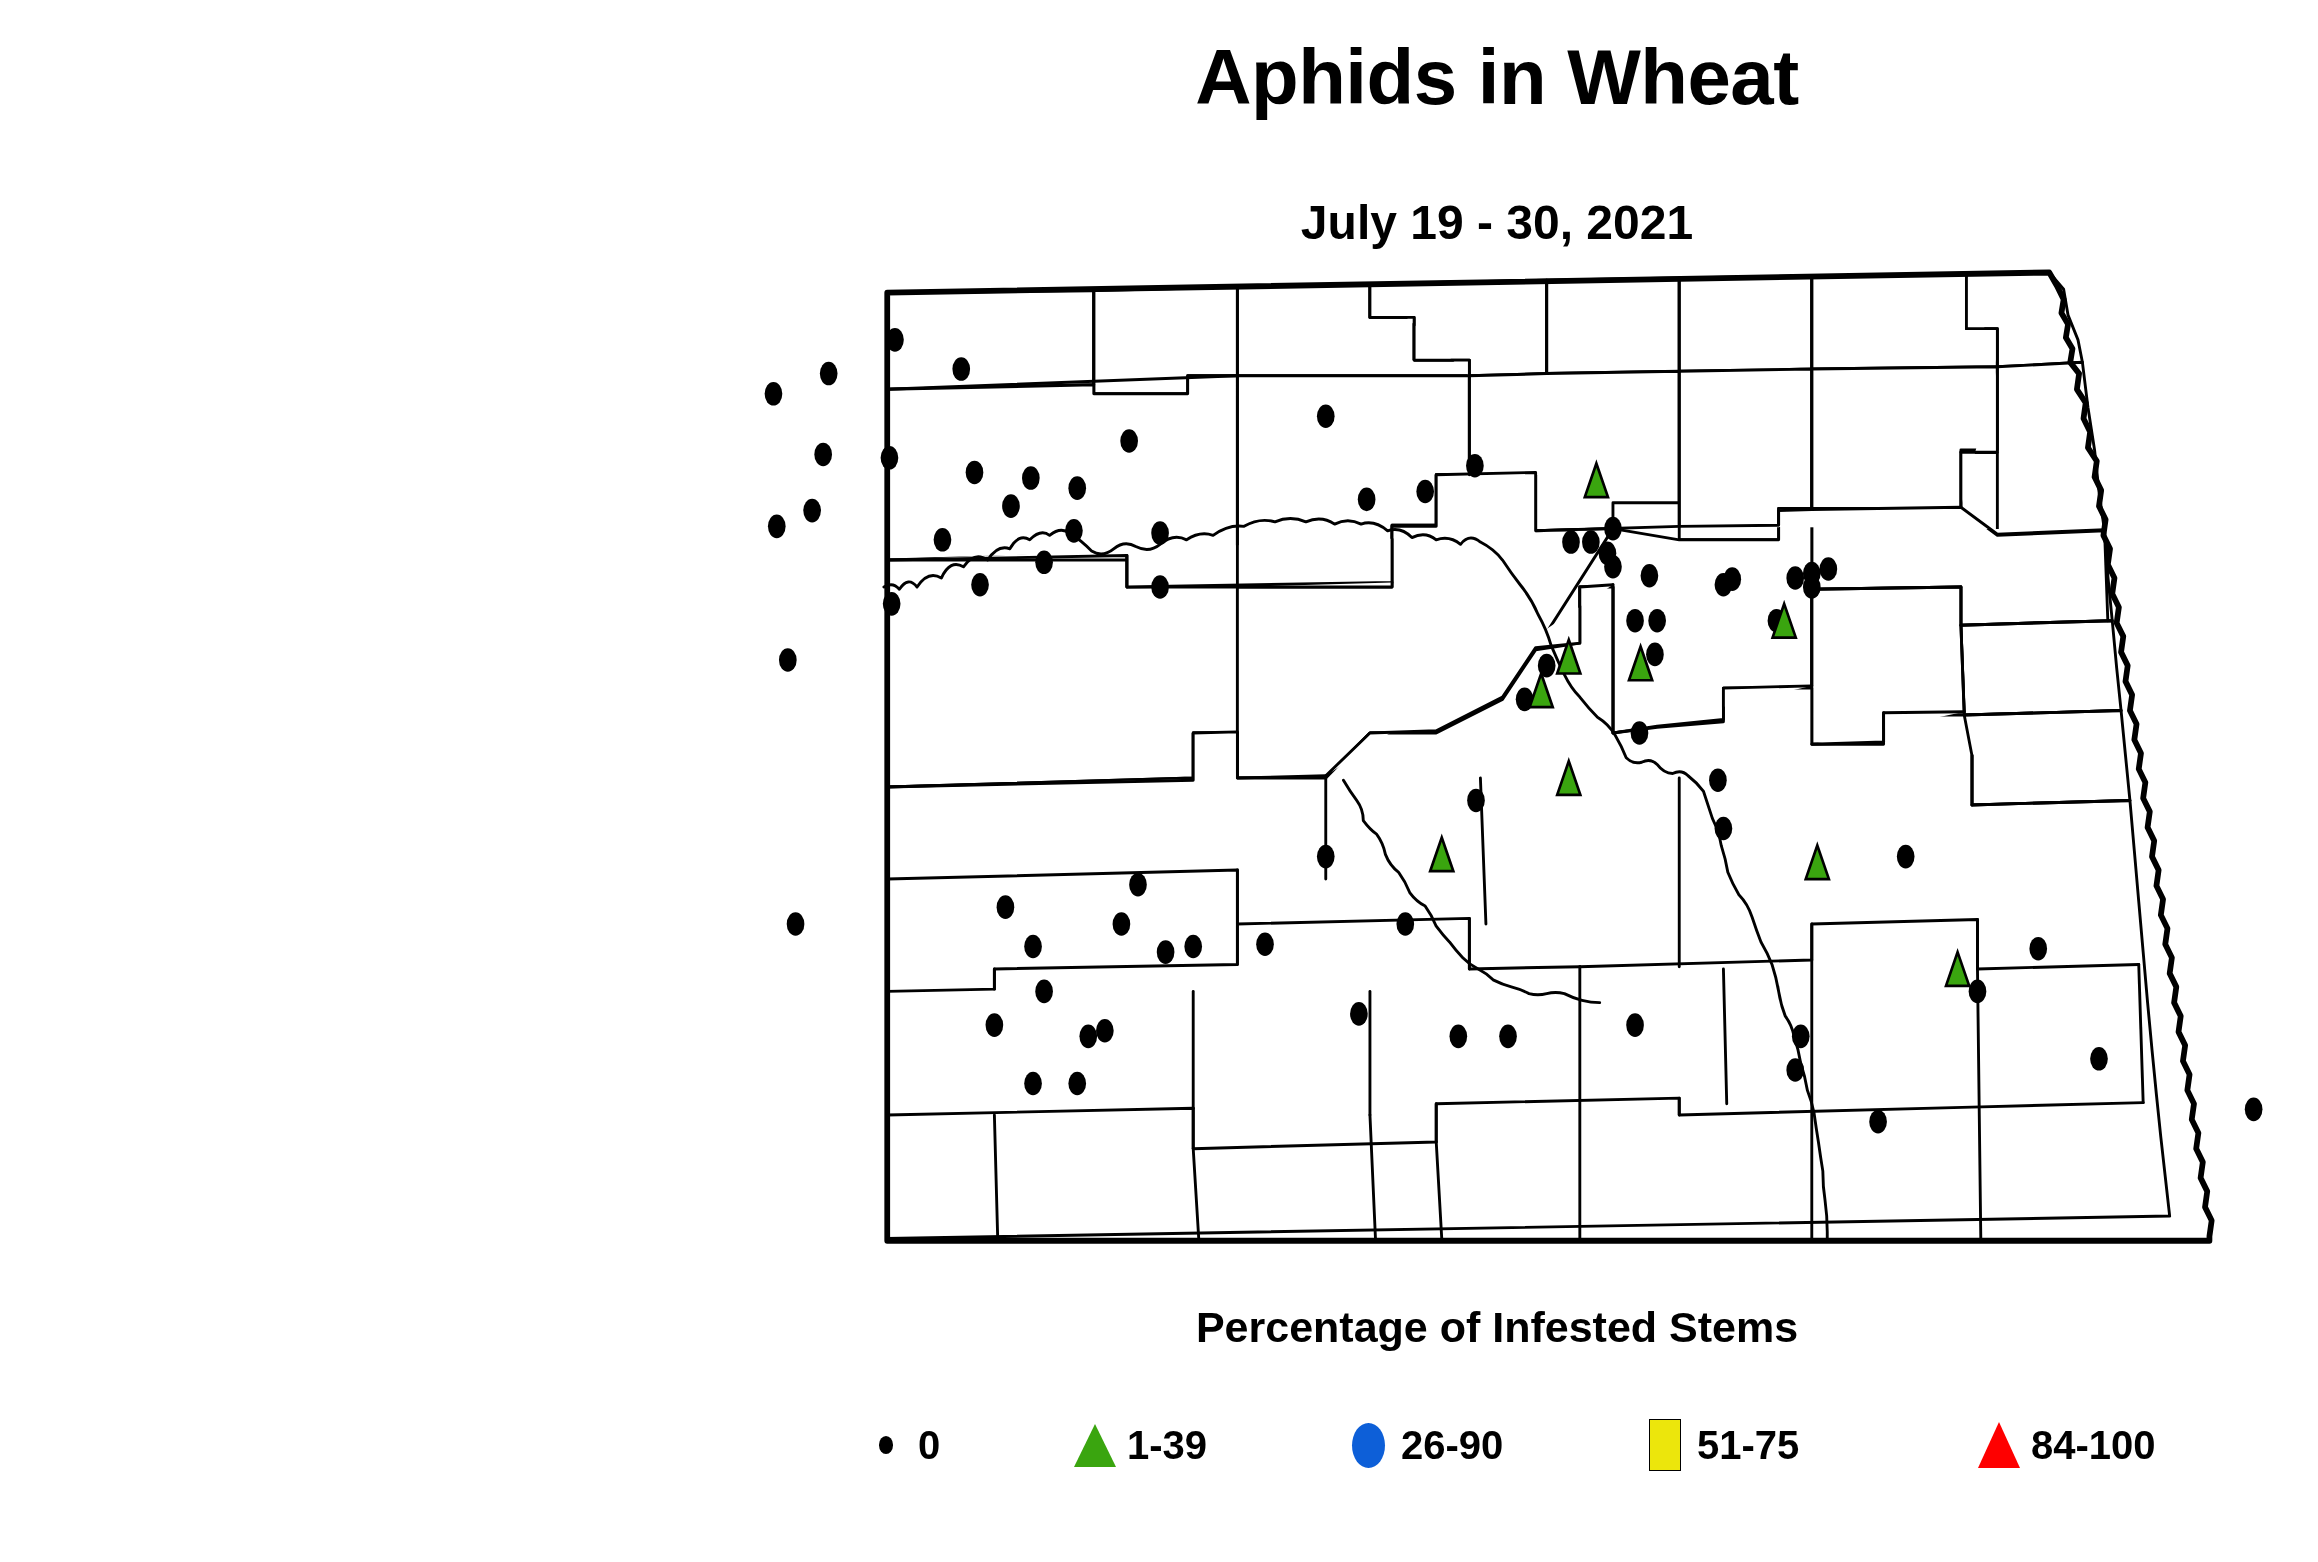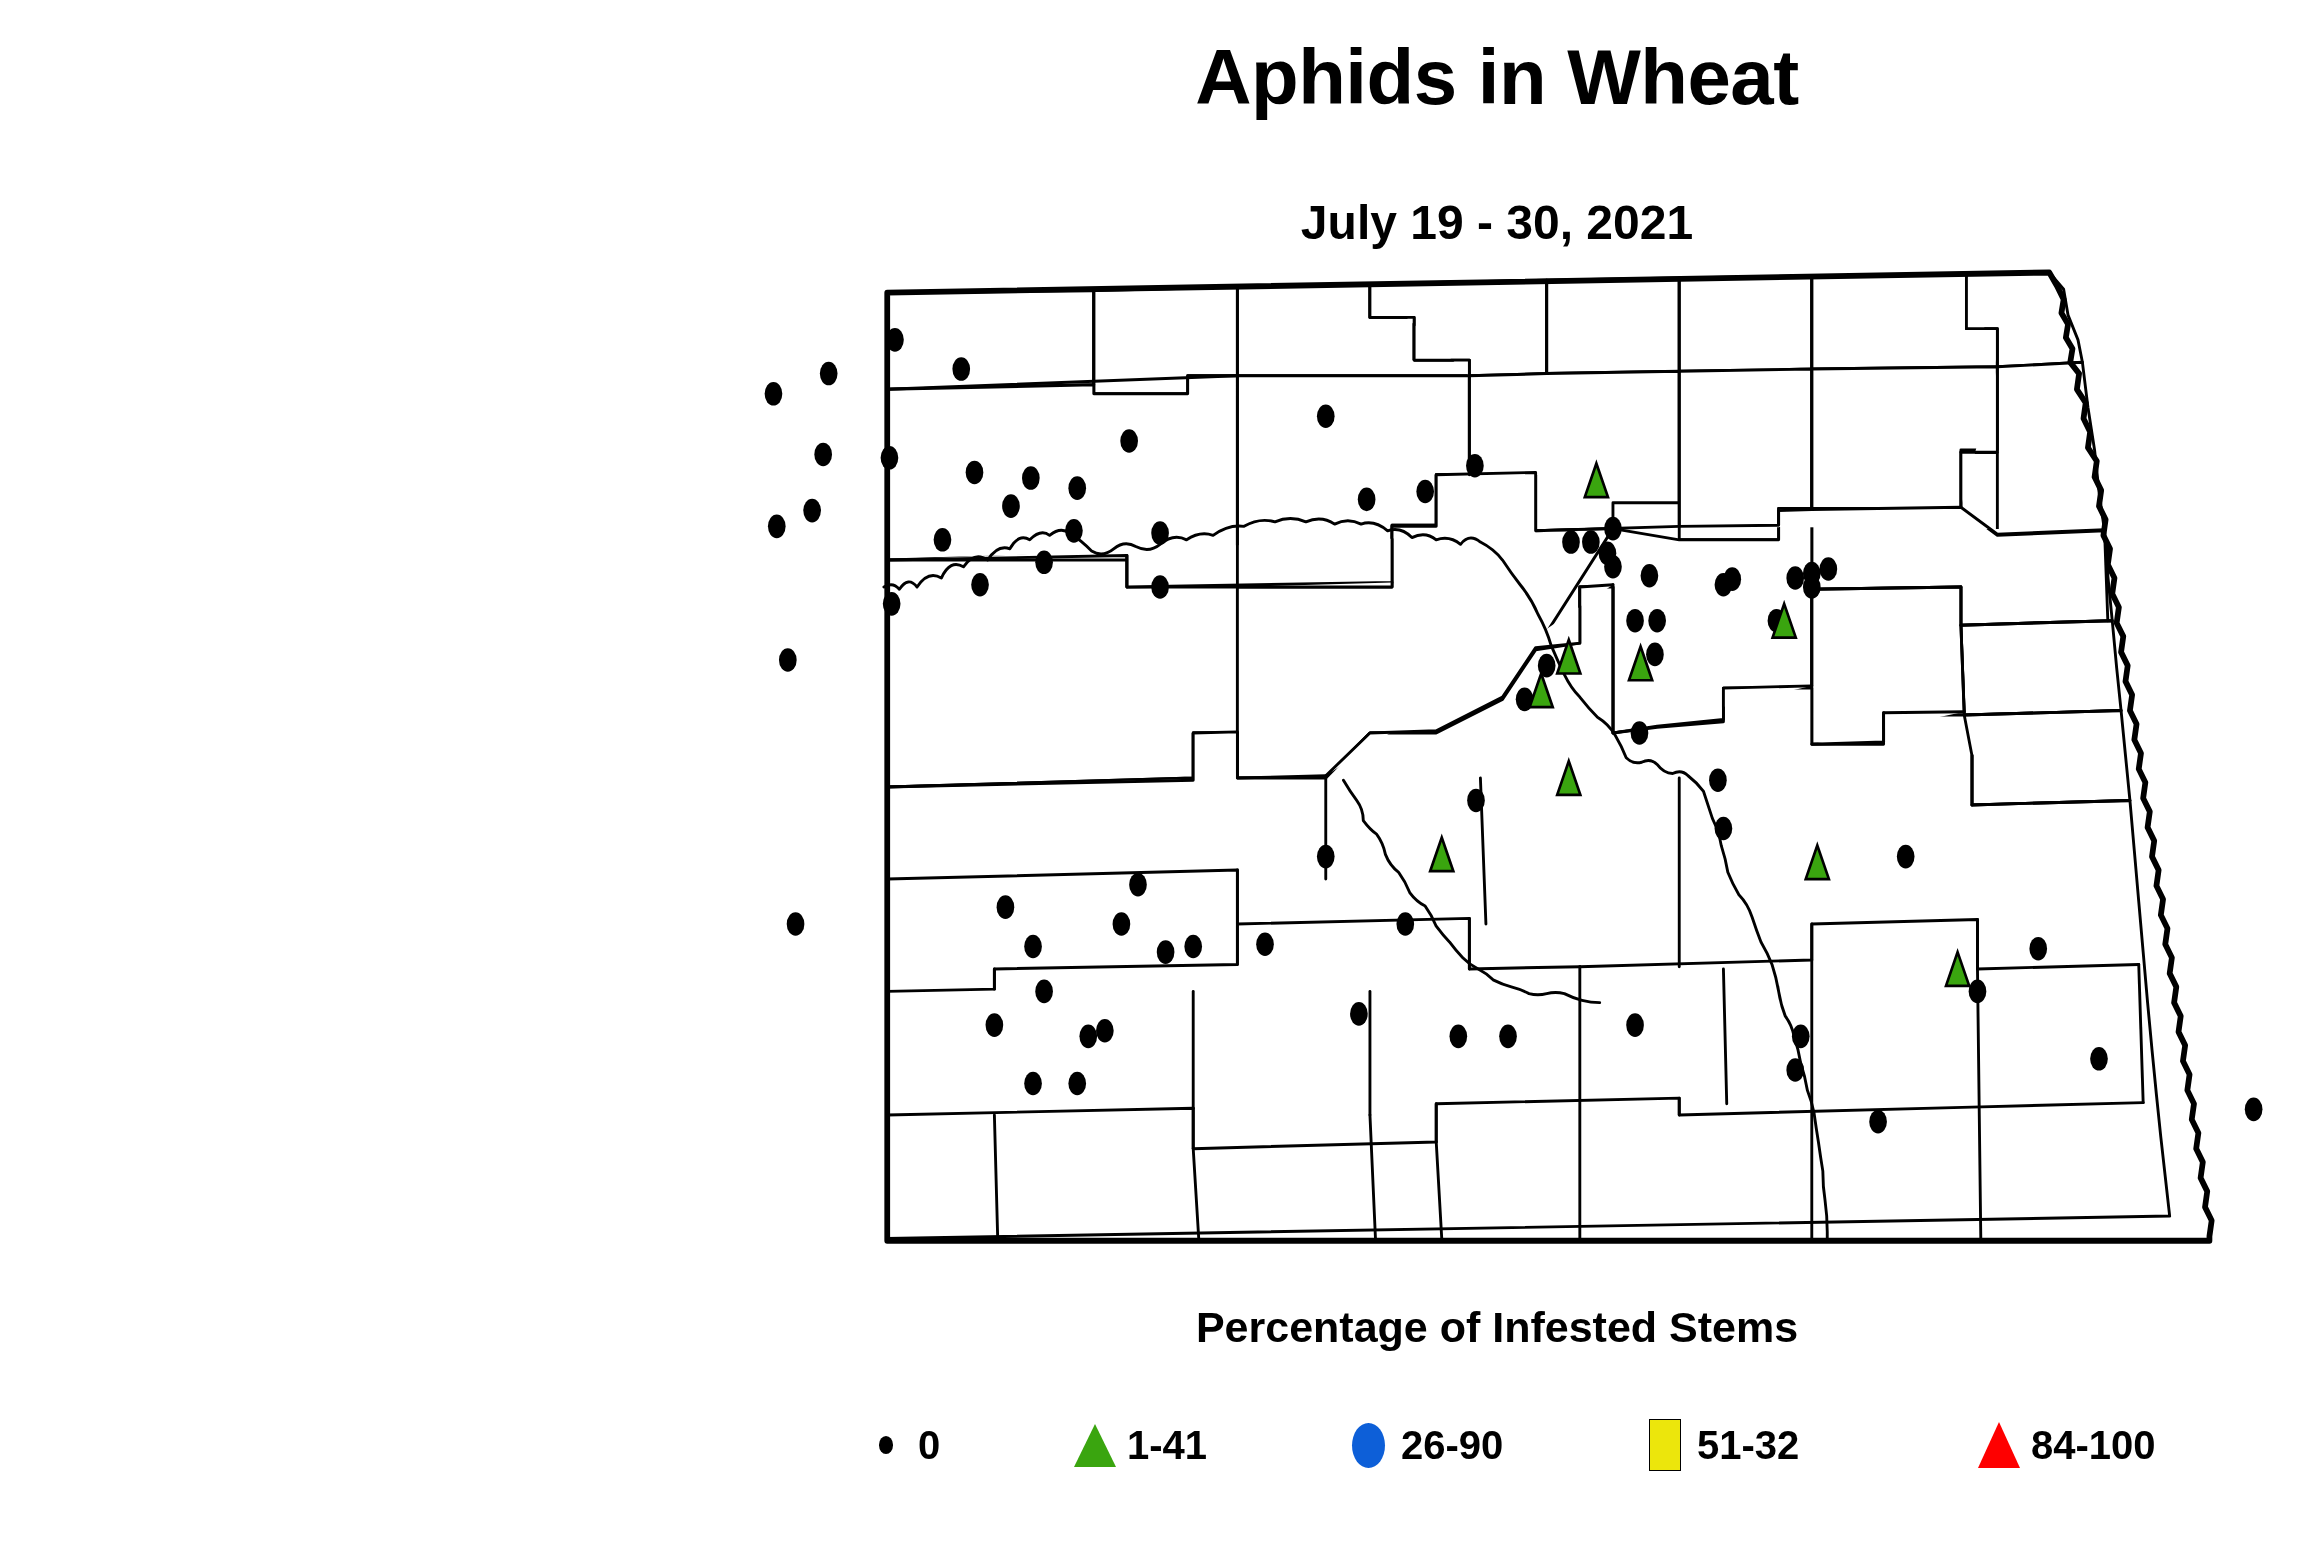--- a/index.html
+++ b/index.html
@@ -289,35 +289,35 @@
         <span class="legend-sym">
           <span class="sym-dot"></span>
         </span>
         <span class="legend-label">0</span>
       </div>
 
       <div class="legend-item" id="li-1">
         <span class="legend-sym">
           <span class="sym-tri" id="sym-tri-green" style="border-bottom: 43px solid rgb(58, 165, 15);"></span>
         </span>
-        <span class="legend-label">1-41</span>
+        <span class="legend-label">1-39</span>
       </div>
 
       <div class="legend-item" id="li-2">
         <span class="legend-sym">
           <span class="sym-circ" id="sym-circ-blue" style="background: rgb(13, 95, 216);"></span>
         </span>
         <span class="legend-label">26-90</span>
       </div>
 
       <div class="legend-item" id="li-3">
         <span class="legend-sym">
           <span class="sym-sq" id="sym-sq-yellow" style="background: rgb(236, 230, 12); border: 1.9px solid rgb(0, 0, 0);"></span>
         </span>
-        <span class="legend-label">51-32</span>
+        <span class="legend-label">51-75</span>
       </div>
 
       <div class="legend-item" id="li-4">
         <span class="legend-sym">
           <span class="sym-tri" id="sym-tri-red" style="border-bottom: 46px solid rgb(254, 0, 0);"></span>
         </span>
         <span class="legend-label">84-100</span>
       </div>
 
     </div>

